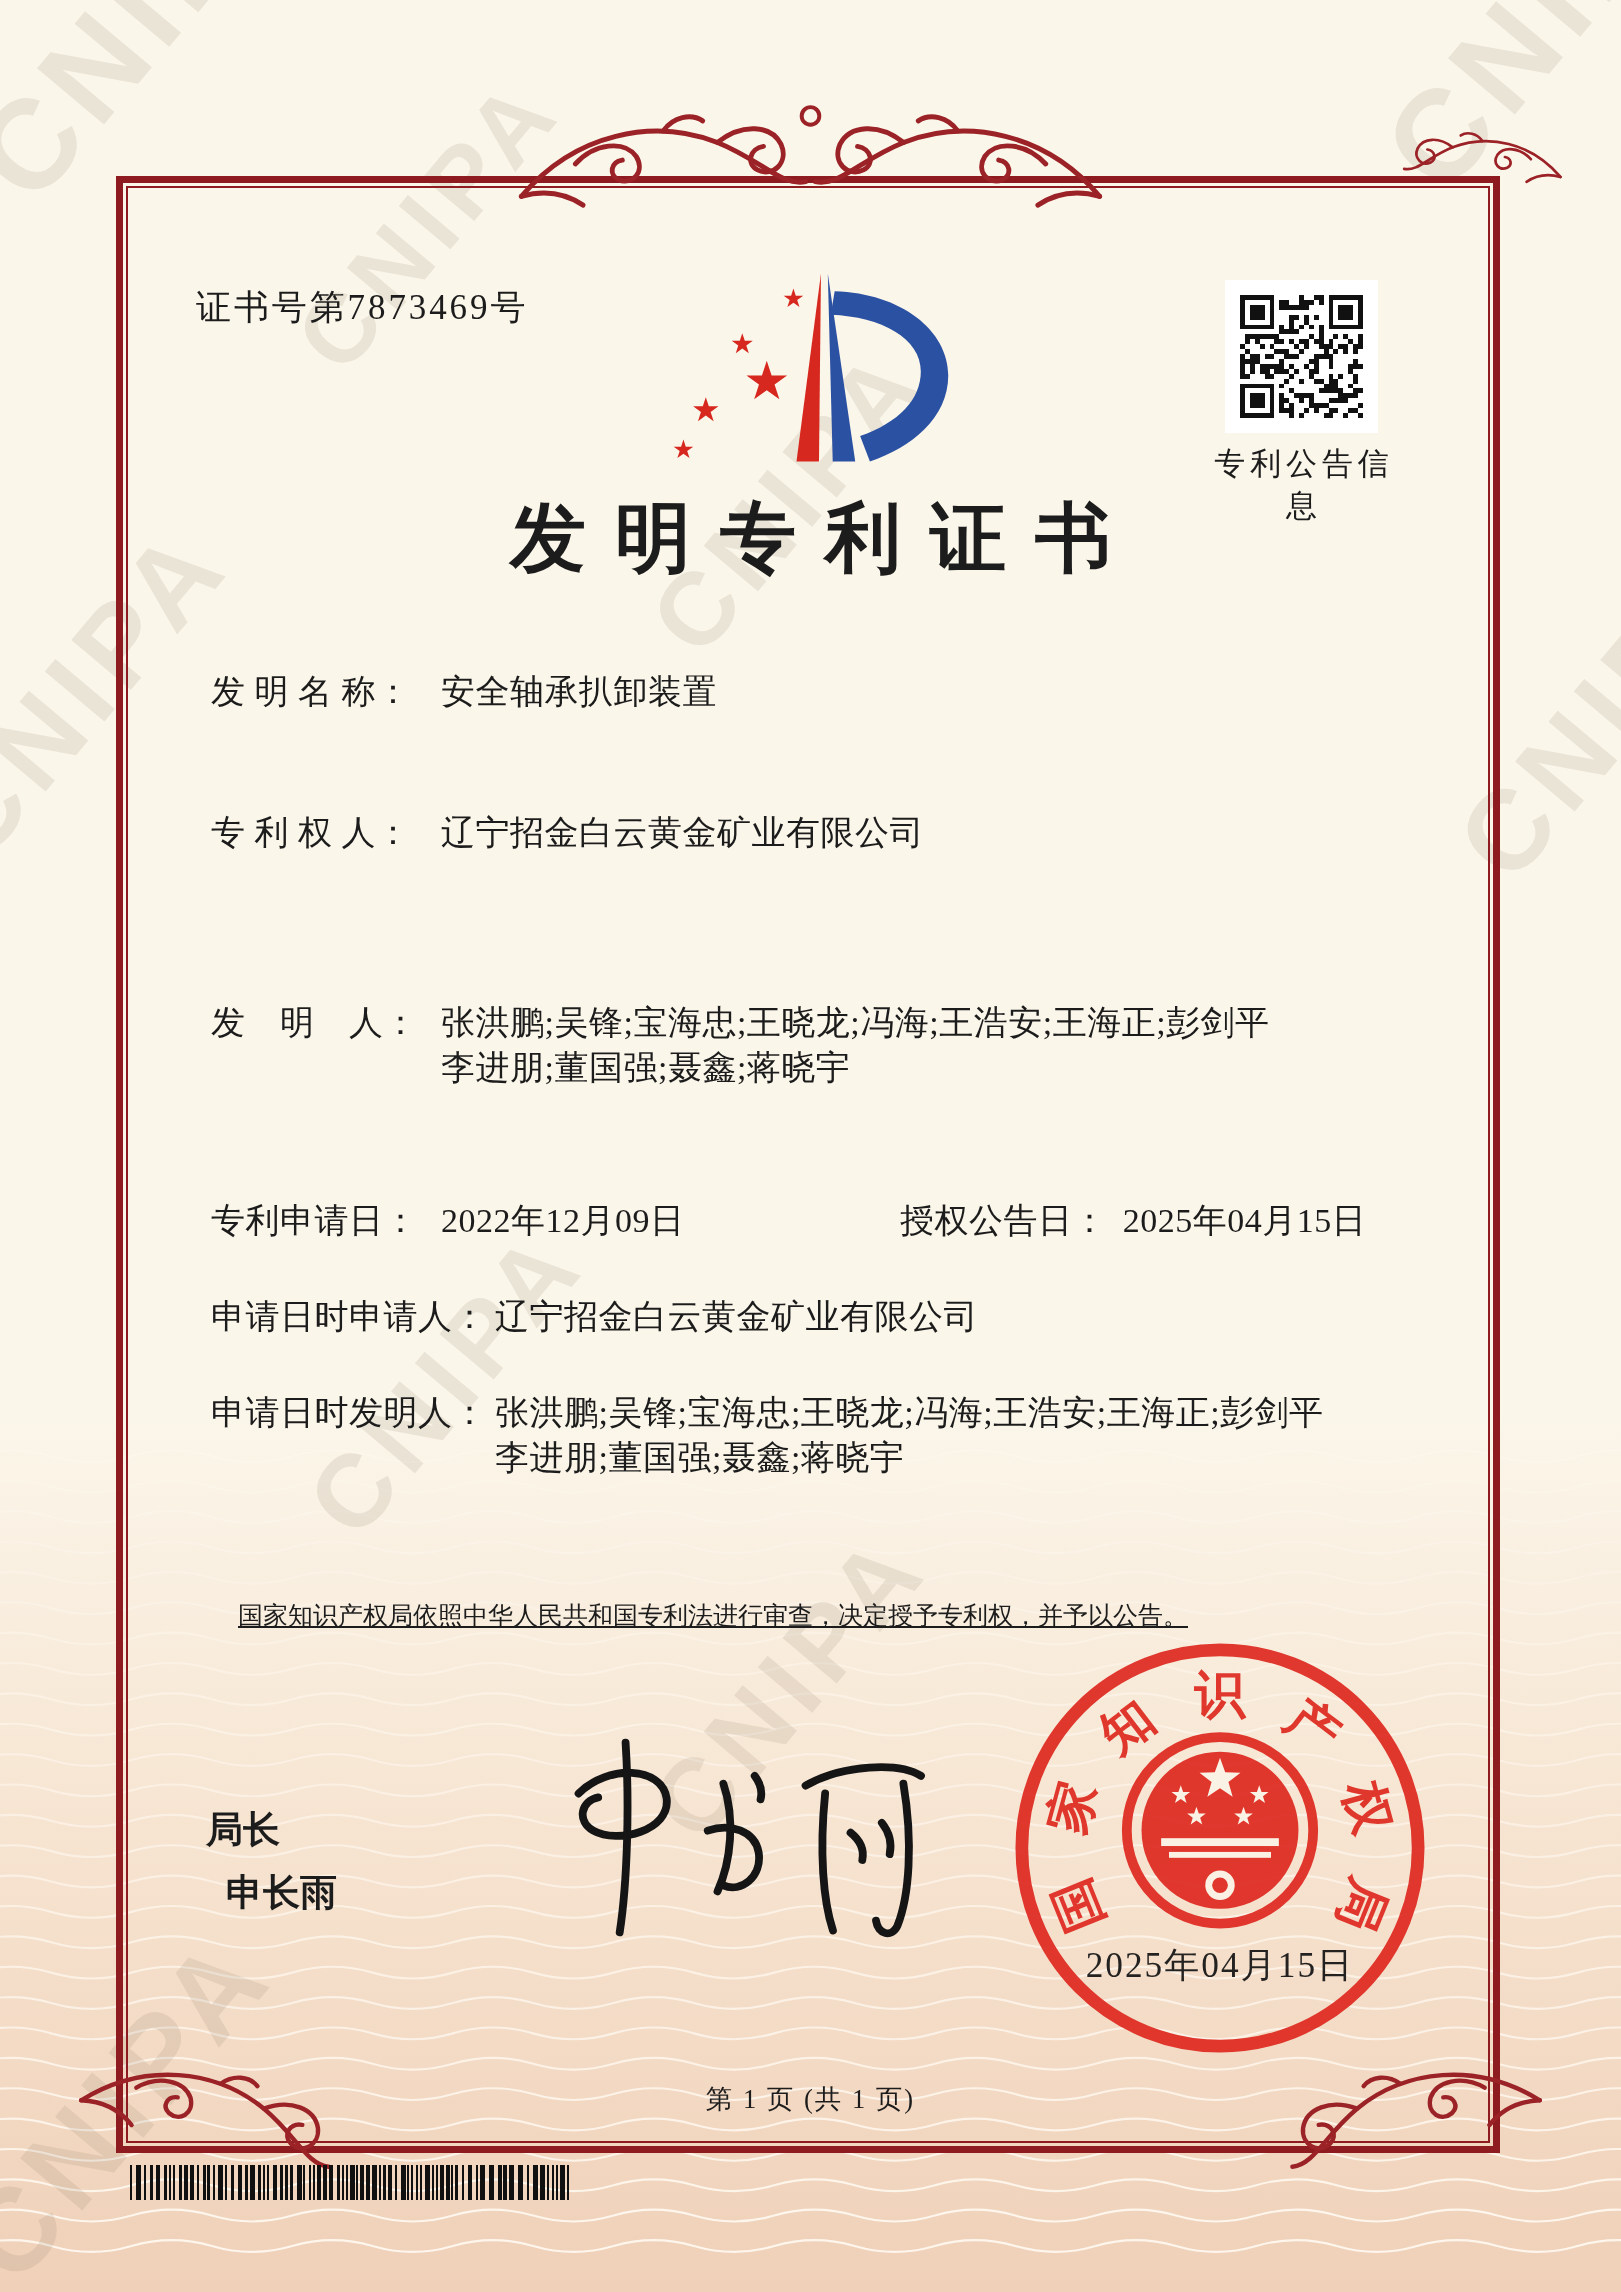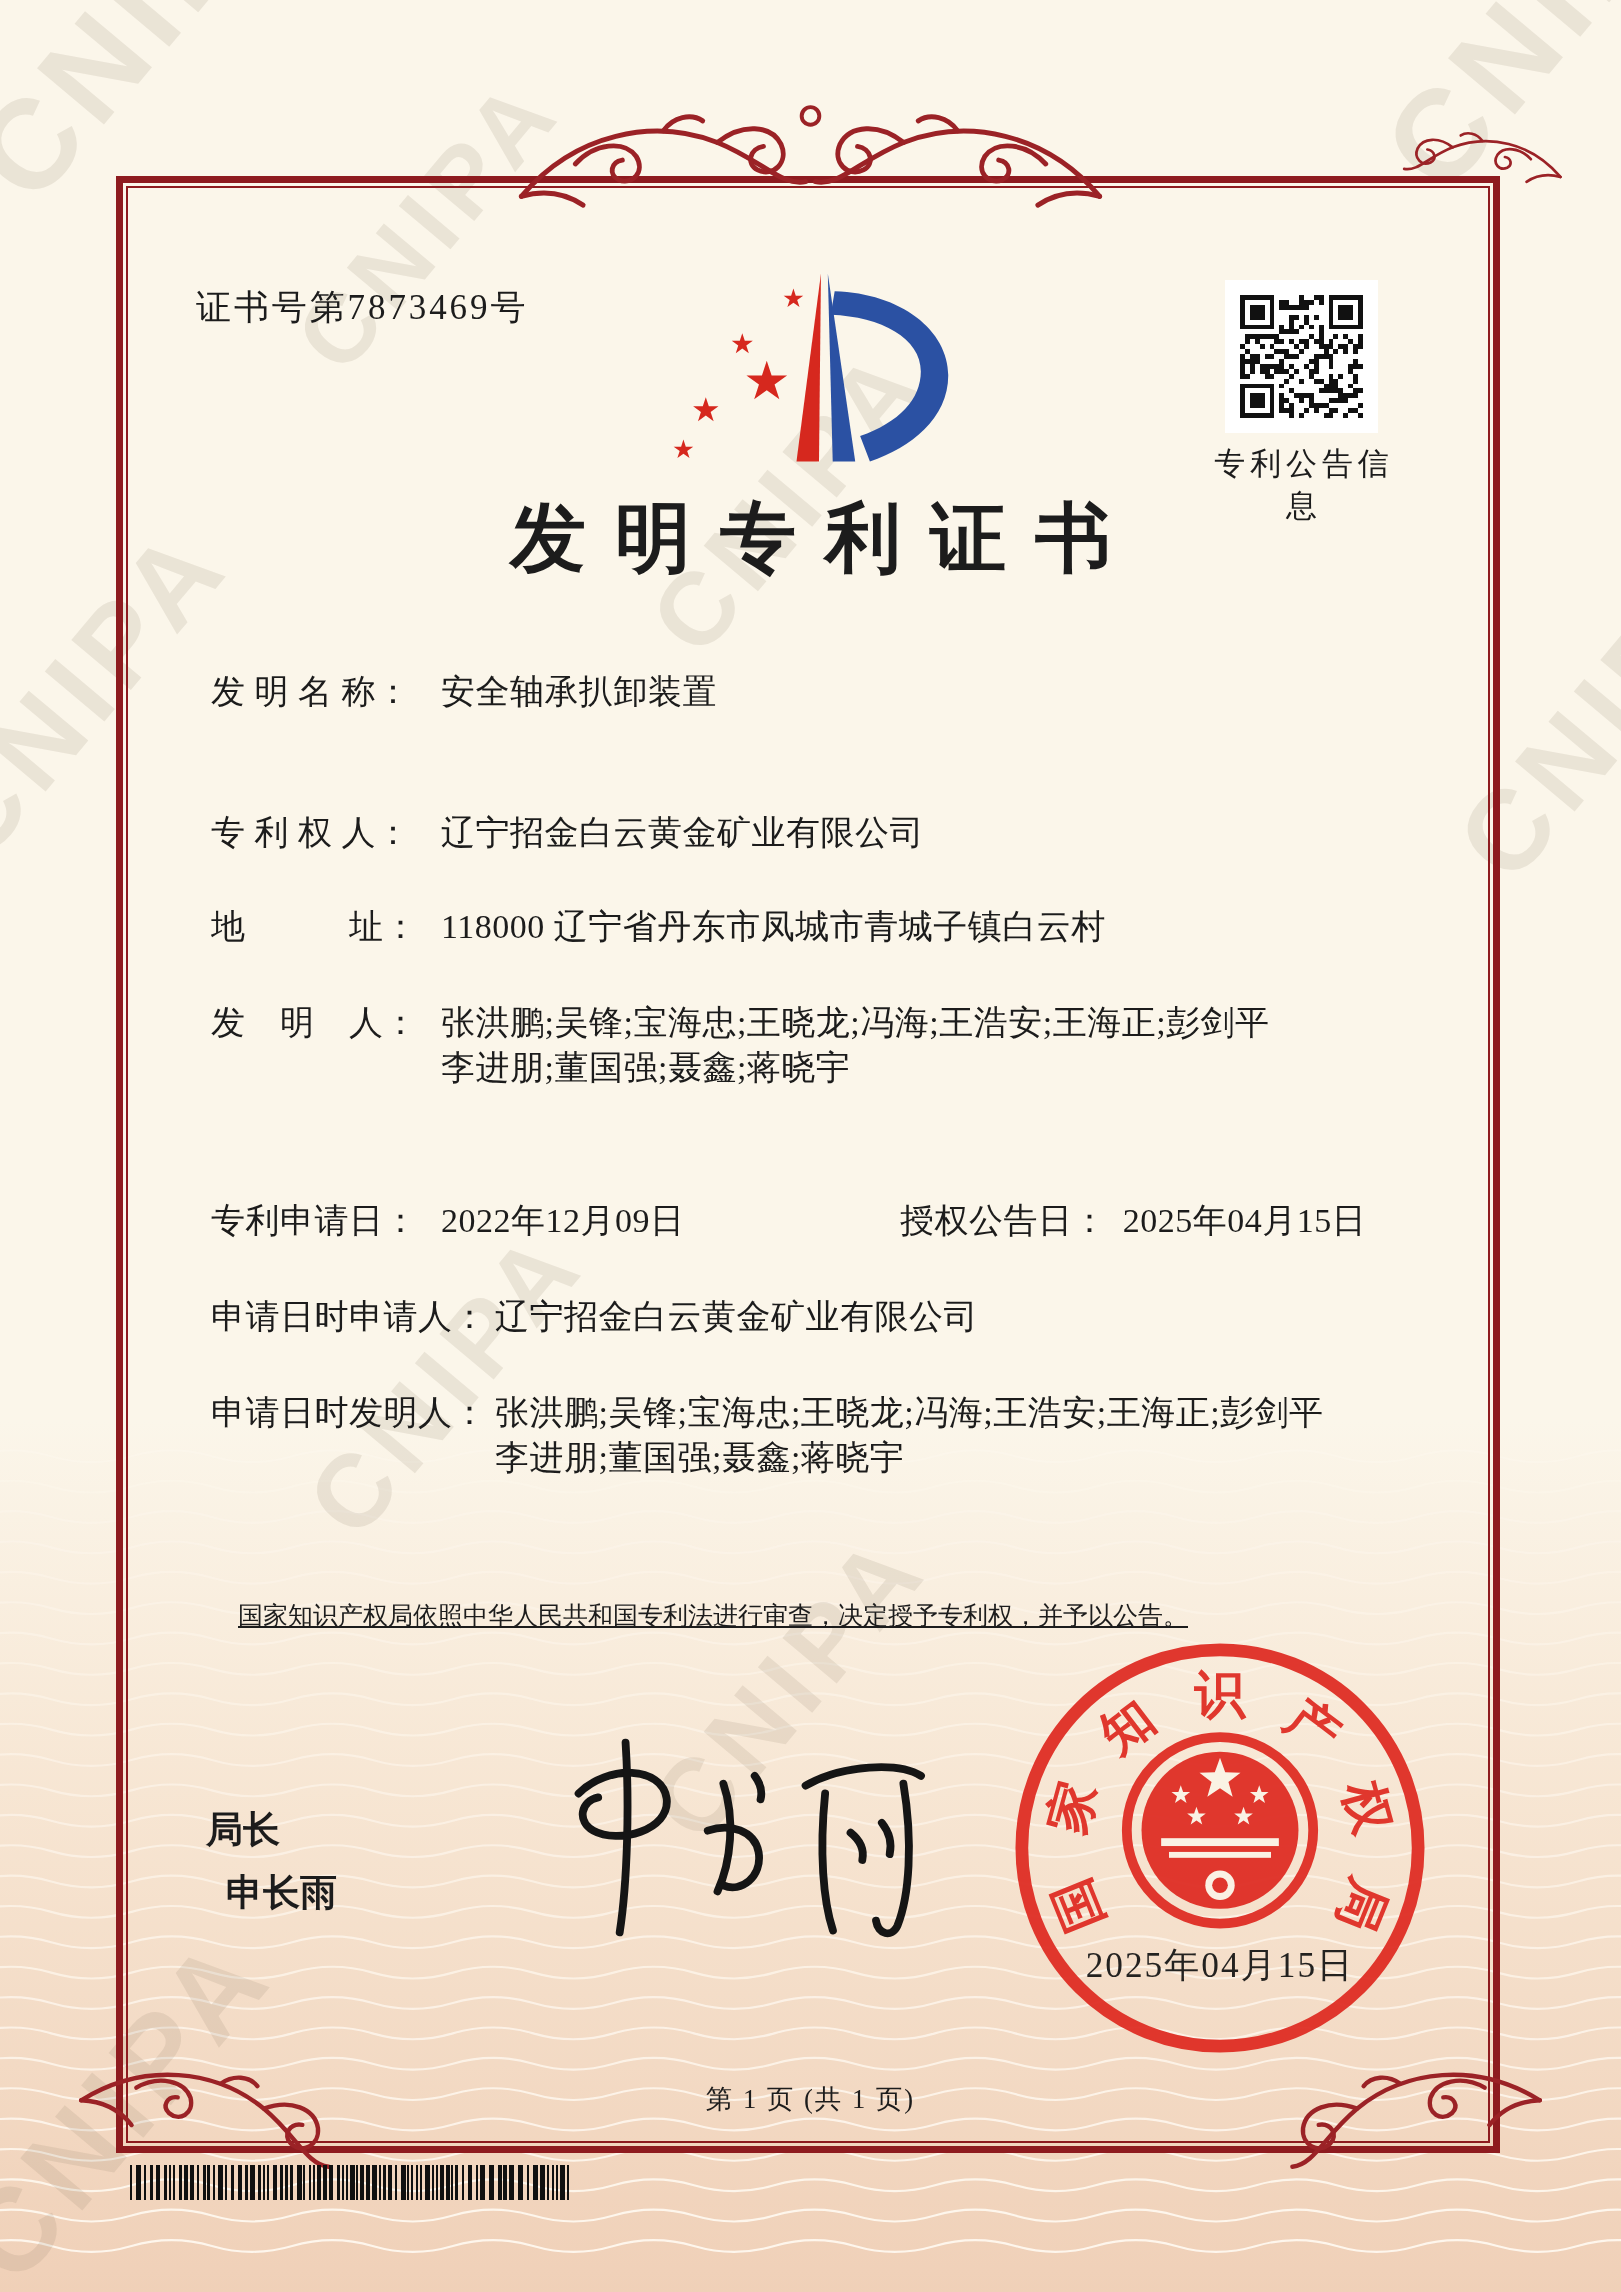--- a/index.html
+++ b/index.html
@@ -337,23 +337,20 @@
     <div class="qr-caption">专利公告信息</div>
 
     <div class="title">发明专利证书</div>
 
     <div class="row" style="top:669px">
       <span class="lbl">发 明 名 称：</span><span class="val">安全轴承扒卸装置</span>
     </div>
     <div class="row" style="top:810px">
       <span class="lbl">专 利 权 人：</span><span class="val">辽宁招金白云黄金矿业有限公司</span>
     </div>
-    <div class="row" style="top:904px">
-      <span class="lbl">地　　　址：</span><span class="val">118000 辽宁省丹东市凤城市青城子镇白云村</span>
-    </div>
     <div class="row" style="top:1000px">
       <span class="lbl">发　明　人：</span><span class="val-col"><div>张洪鹏;吴锋;宝海忠;王晓龙;冯海;王浩安;王海正;彭剑平</div><div>李进朋;董国强;聂鑫;蒋晓宇</div></span>
     </div>
     <div class="row" style="top:1198px">
       <span class="lbl">专利申请日：</span><span class="val">2022年12月09日</span>
       <span class="rcol">
         <span class="lbl2">授权公告日：</span><span>2025年04月15日</span>
       </span>
     </div>
     <div class="row" style="top:1294px">

